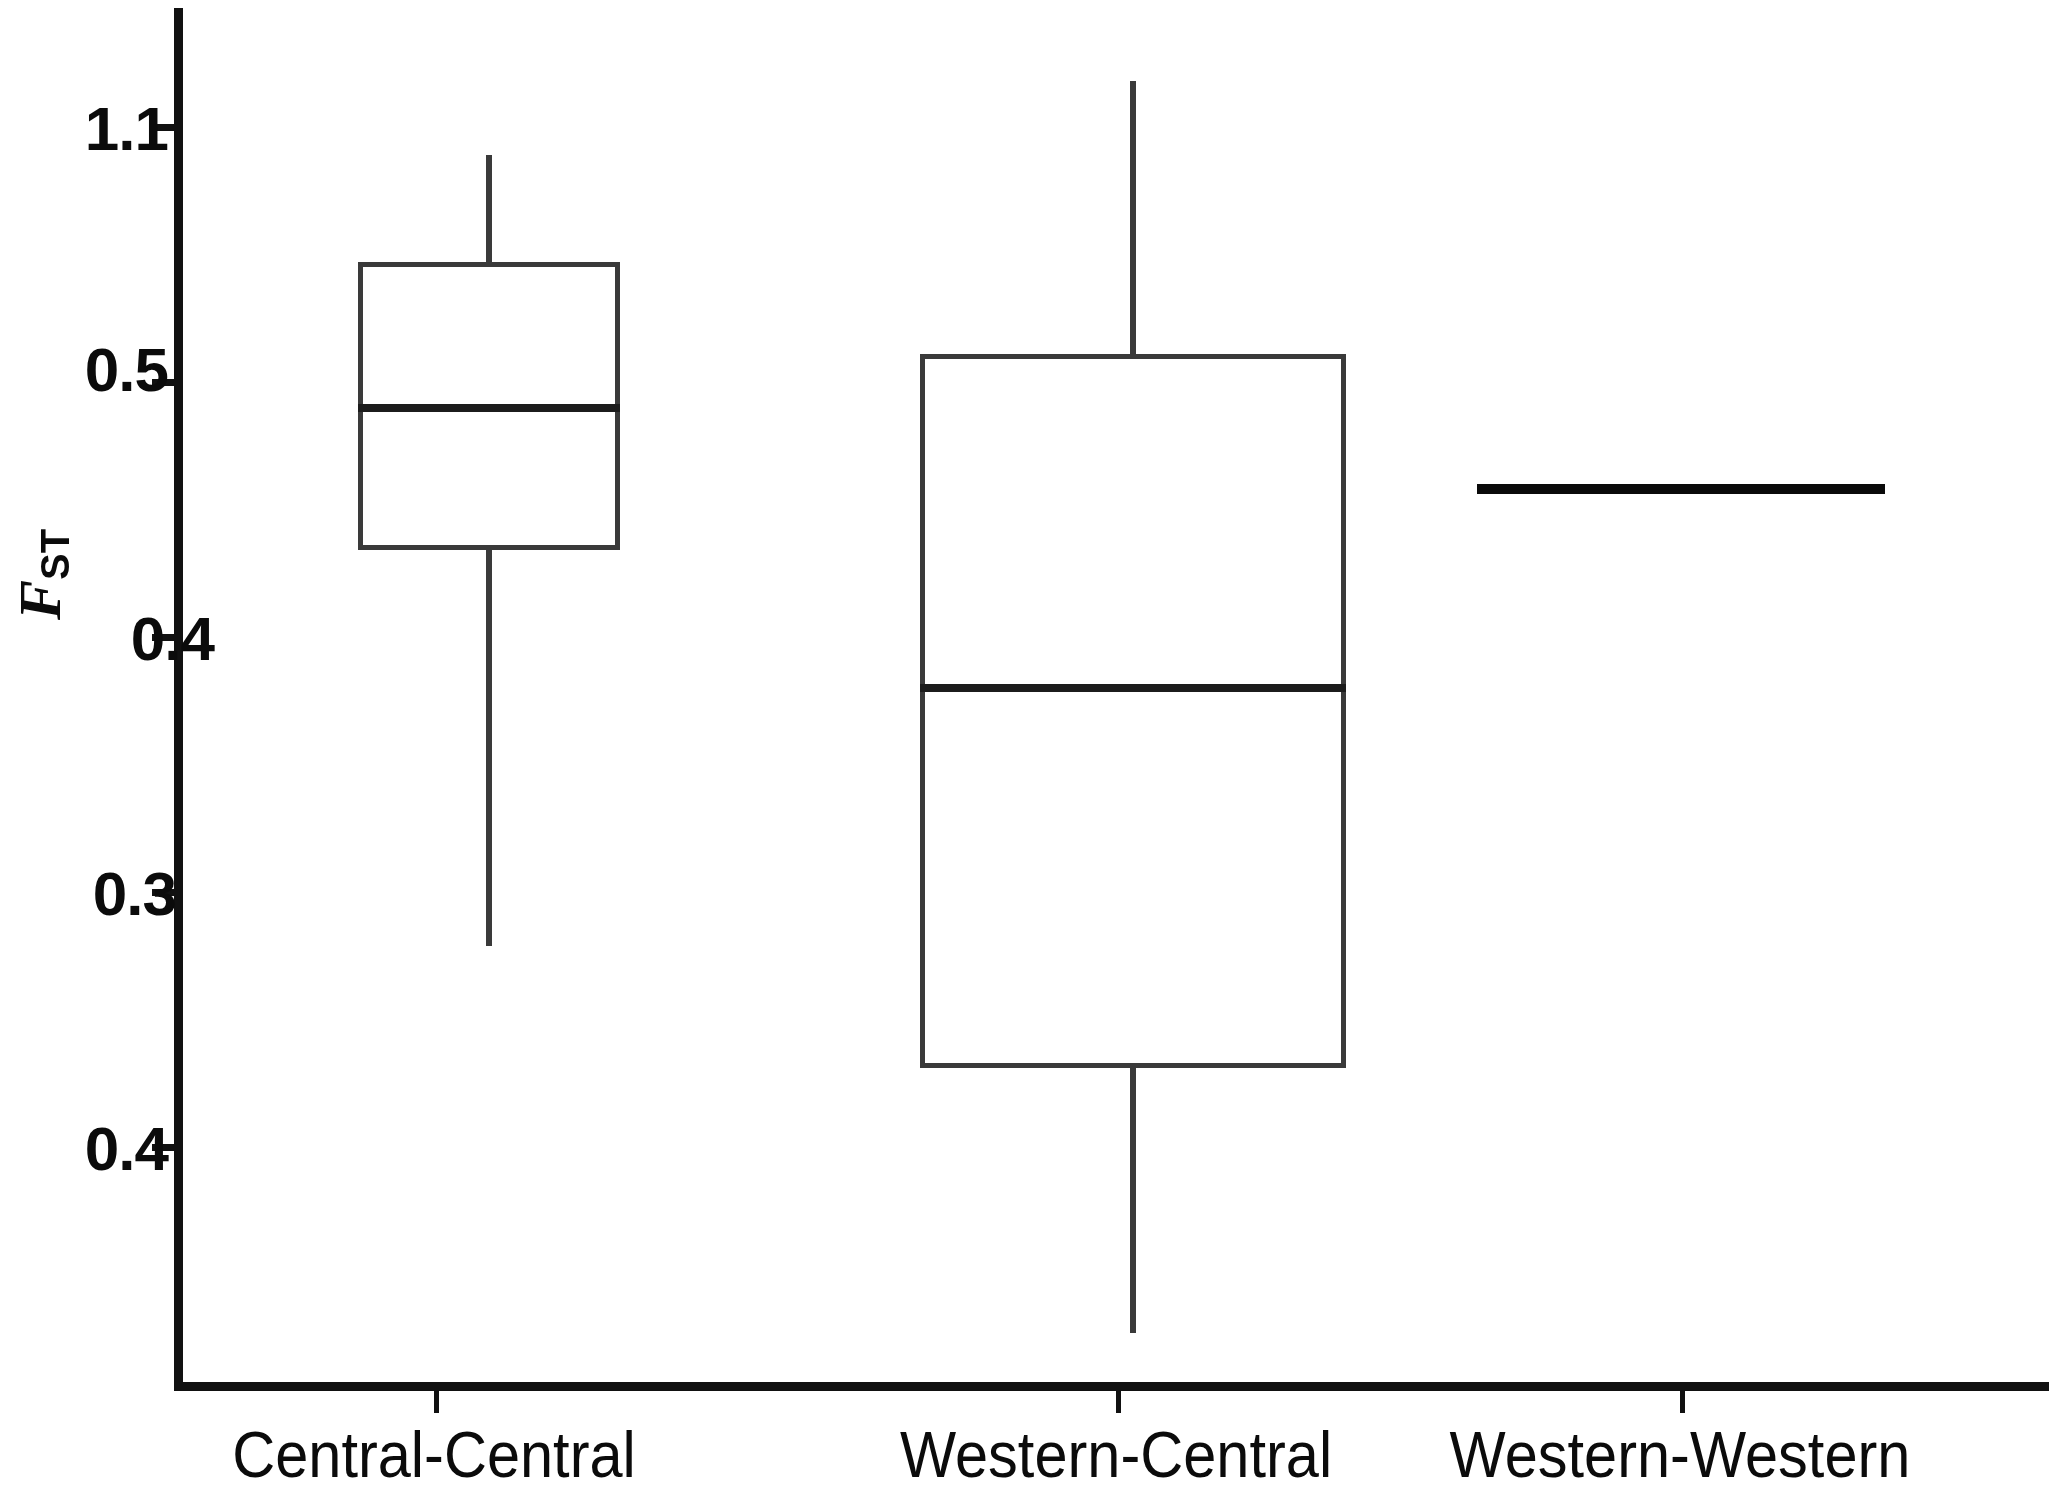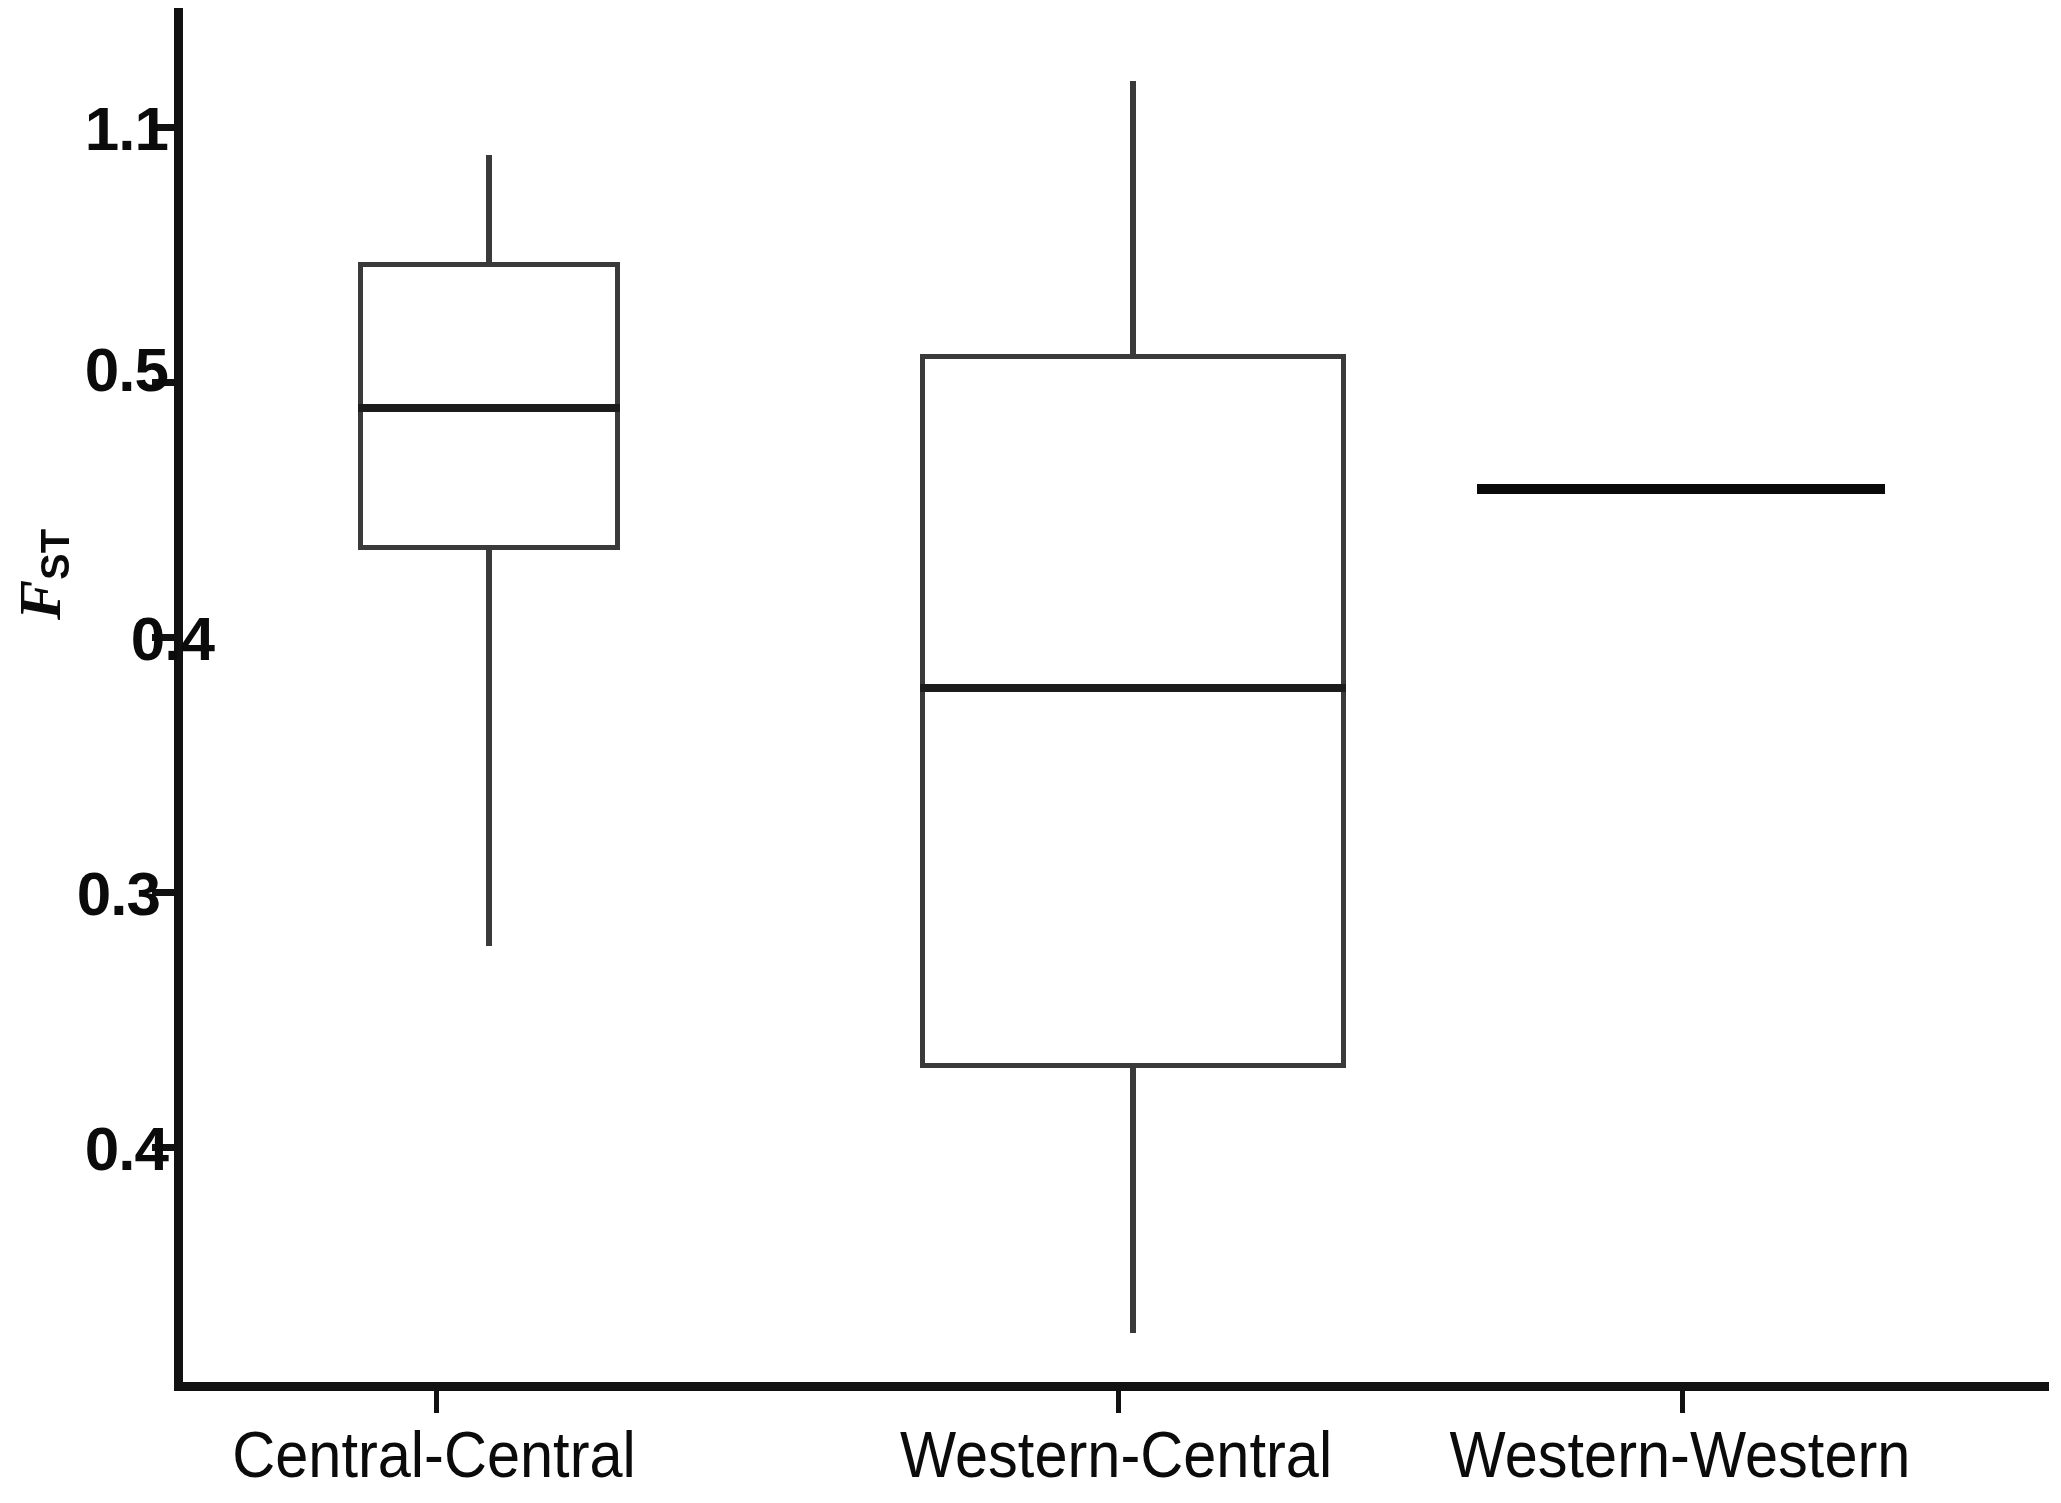--- a/index.html
+++ b/index.html
@@ -131,21 +131,21 @@
   <div class="y-tick" style="top:124px;"></div>
   <div class="y-tick-label" style="left: 84px; right: auto; width: 84px; top: 93px;">1.1</div>
 
   <div class="y-tick" style="top: 379px;"></div>
   <div class="y-tick-label" style="left: 84px; right: auto; width: 84px; top: 334px;">0.5</div>
 
   <div class="y-tick" style="top: 634px;"></div>
   <div class="y-tick-label" style="left: 84px; right: auto; width: 84px; top: 603px; margin-left: 46px;">0.4</div>
 
   <div class="y-tick" style="top:889px;"></div>
-  <div class="y-tick-label" style="left: 76px; right: auto; width: 84px; top: 858px;">0.3</div>
+  <div class="y-tick-label" style="left: 92px; right: auto; width: 84px; top: 858px;">0.3</div>
 
   <div class="y-tick" style="top:1144px;"></div>
   <div class="y-tick-label" style="left: 84px; right: auto; width: 84px; top: 1113px;">0.4</div>
 
   <div class="x-tick" style="left:434px;"></div>
   <div class="x-tick-label" style="left:154px; width:560px;">Central-Central</div>
 
   <div class="x-tick" style="left:1116px;"></div>
   <div class="x-tick-label" style="left:836px; width:560px;">Western-Central</div>
 

